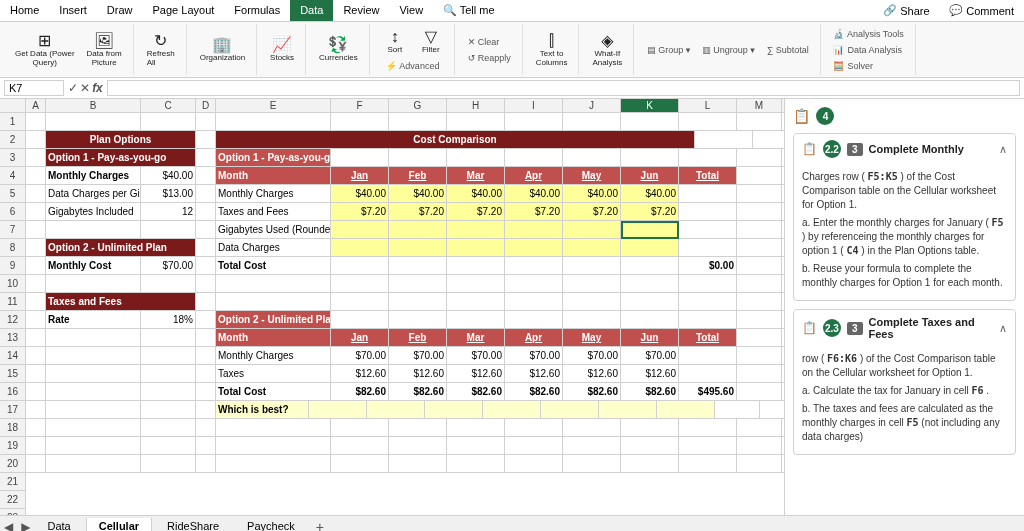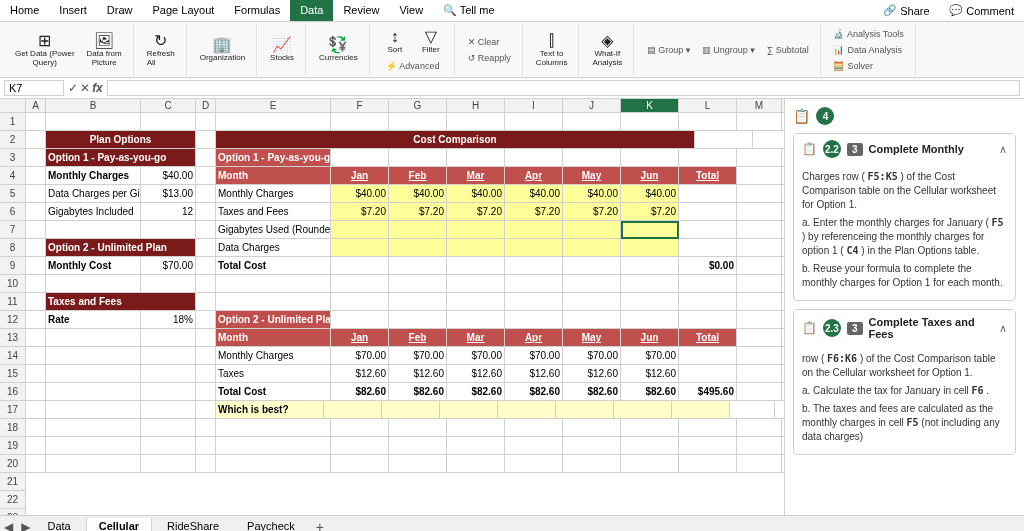--- a/index.html
+++ b/index.html
@@ -511,21 +511,21 @@
           <div class="cell" style="width:45px;"></div>
           <div class="cell" style="width:45px;"></div>
 
         </div>
 
         <div class="grid-row">
           <div class="cell" style="width:20px;"></div>
           <div class="cell" style="width:95px;"></div>
           <div class="cell" style="width:55px;"></div>
           <div class="cell" style="width:20px;"></div>
-          <div class="cell light-yellow bold" style="width:108px;">Which is best?</div>
+          <div class="cell light-yellow bold" style="width:93px;">Which is best?</div>
           <div class="cell light-yellow" style="width:58px;"></div>
           <div class="cell light-yellow" style="width:58px;"></div>
           <div class="cell light-yellow" style="width:58px;"></div>
           <div class="cell light-yellow" style="width:58px;"></div>
           <div class="cell light-yellow" style="width:58px;"></div>
           <div class="cell light-yellow" style="width:58px;"></div>
           <div class="cell light-yellow" style="width:58px;"></div>
           <div class="cell" style="width:45px;"></div>
           <div class="cell" style="width:45px;"></div>
 

